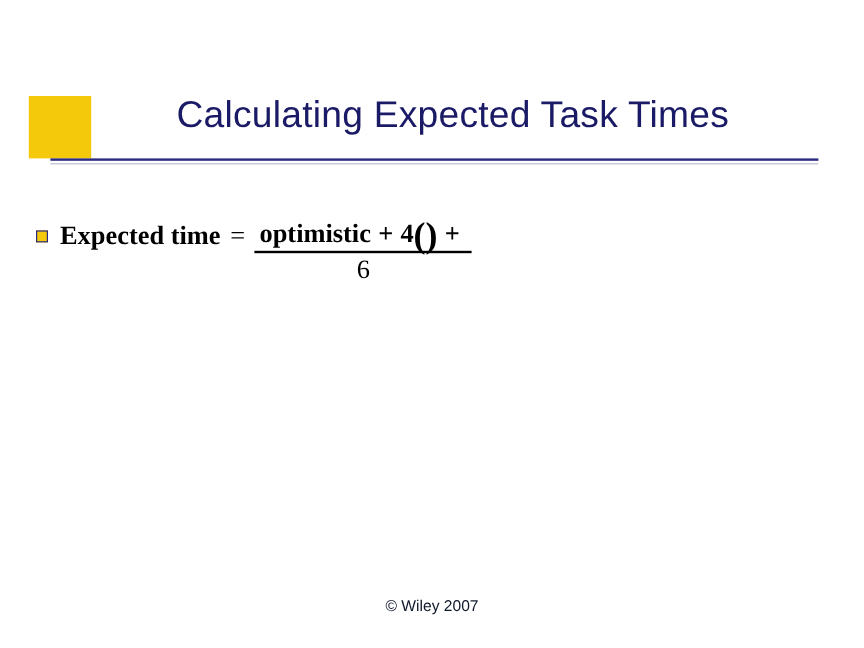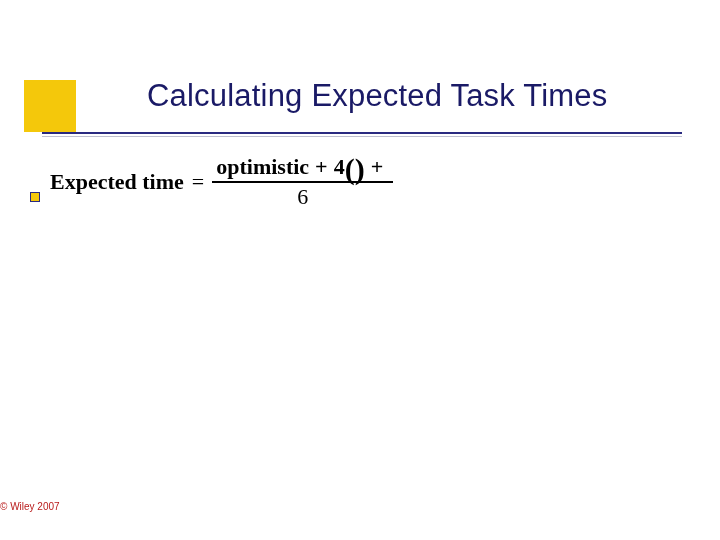--- a/index.html
+++ b/index.html
@@ -11,23 +11,23 @@
   .bullet-sq { position: absolute; top: 192px; left: 30px; width: 10px; height: 10px; background: #f4c80b; border: 1px solid #2a2a80; }
   .title-text { position: absolute; top: 78px; left: 100px; font-size: 31px; color: #1a1a66; letter-spacing: .2px; margin-left: 47px; }
   .formula { position: absolute; top: 155px; left: 50px; width: 635px; font-family: "Times New Roman", Times, serif; color: #000000; font-size: 22px; white-space: nowrap; }
   .formula .row { display: flex; align-items: center; }
   .lhs { font-weight: bold; }
   .eq { padding: 0 8px; }
   .frac { display: inline-flex; flex-direction: column; align-items: center; line-height: 1.1; }
   .frac .num { display: flex; align-items: center; padding: 0 4px 2px 4px; }
   .frac .bar { width: 100%; height: 1.5px; background: #000; }
   .frac .den { padding-top: 2px; font-size: 22px; }
-  .bold { font-weight: bold; }
+  .bold { font-weight: bold; margin-top: 28px; }
   .paren { font-family: "Times New Roman", serif; font-size: 30px; line-height: 22px; position: relative; top: 2px; }
-  .footer { position: absolute; bottom: 28px; left: 0; right: 0; font-size: 10px; color: #b91c1c; }
+  .footer { position: absolute; bottom: 28px; left: 0; right: 0; text-align: center; font-size: 13px; color: #0f172a; }
 </style>
 </head>
 <body>
 
 <div class="slide">
 
   <div class="accent-square"></div>
   <div class="rule-top"></div>
   <div class="rule-bot"></div>
   <div class="bullet-sq"></div>

